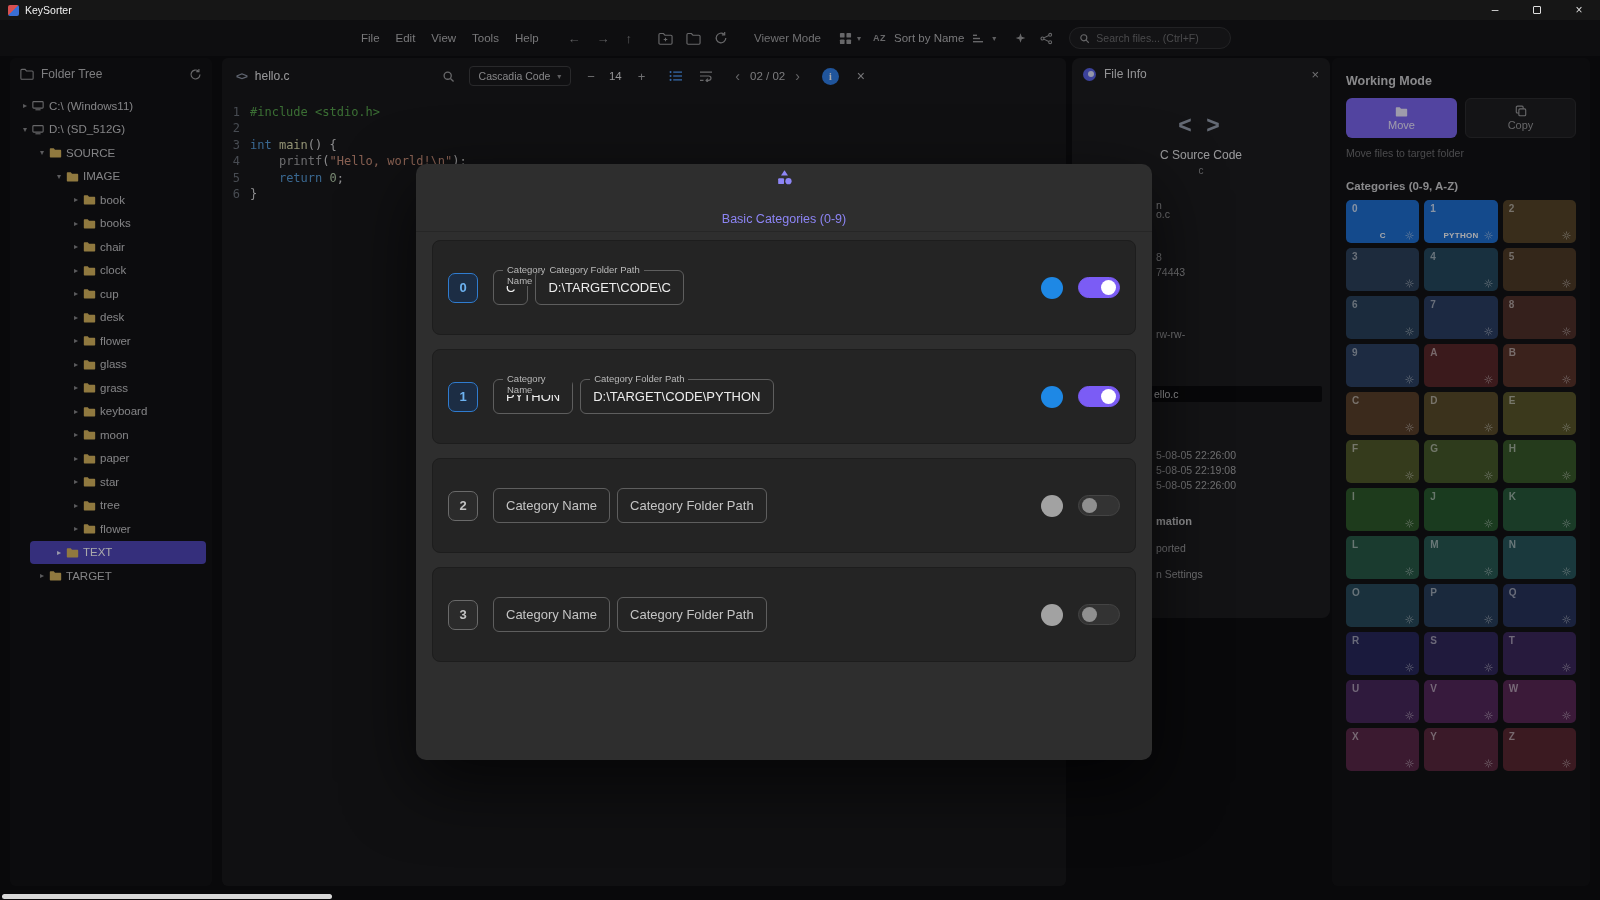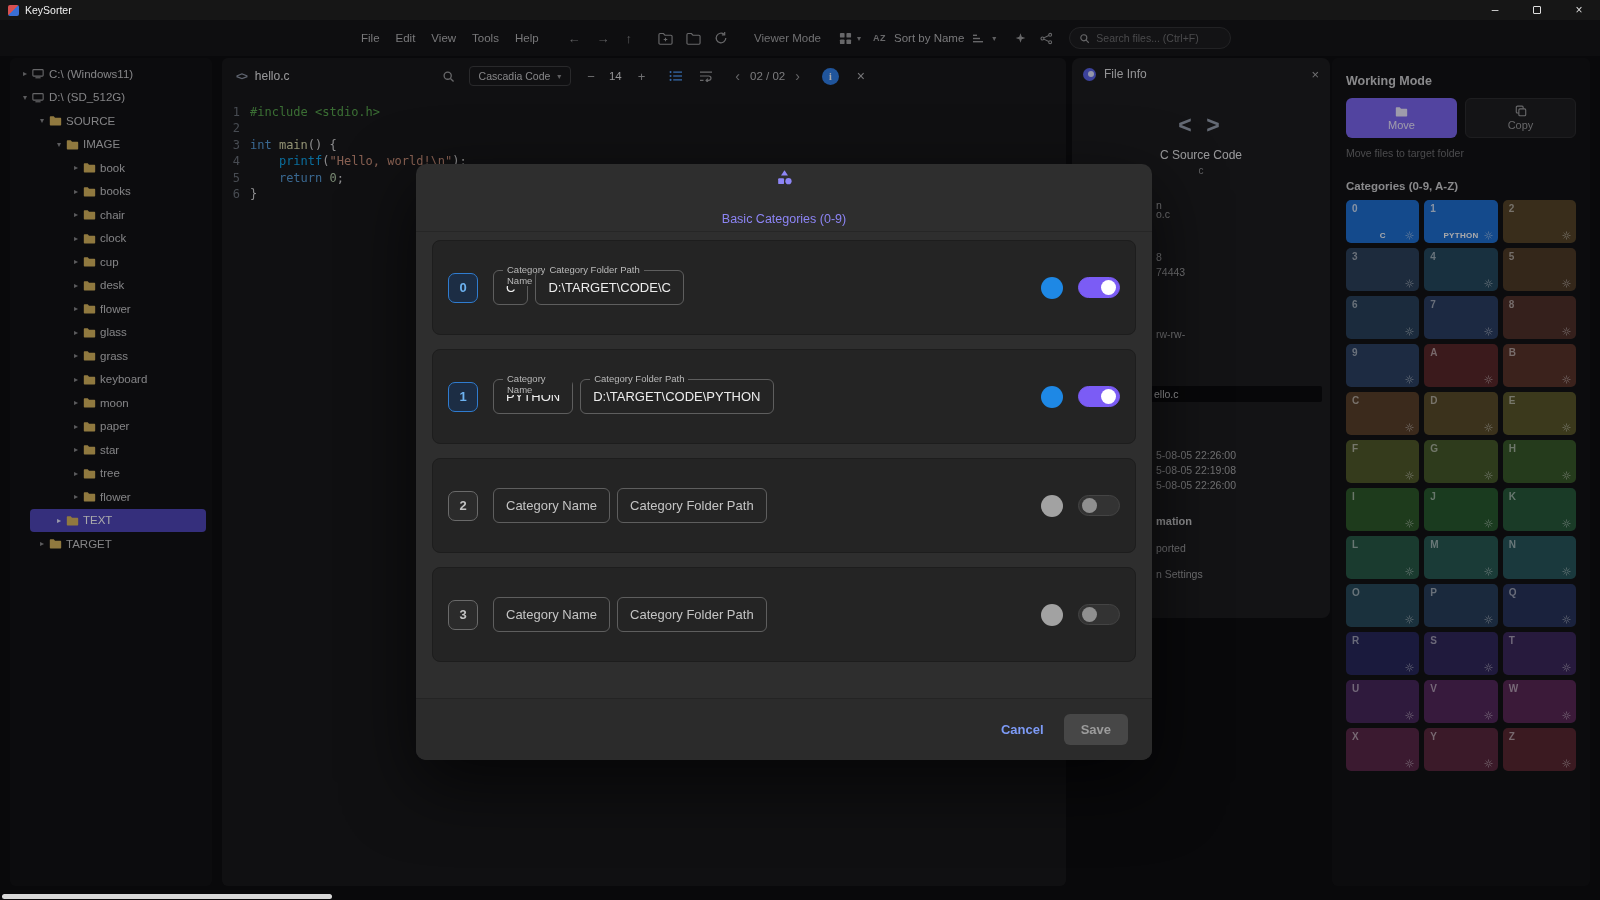--- a/index.html
+++ b/index.html
@@ -62,21 +62,21 @@
   .pg-arrow { font-size:14px; color:#9a9a9a; }
   .info-btn { width:17px; height:17px; border-radius:50%; background:#2f80e8; color:#fff;
     display:flex; align-items:center; justify-content:center; font-size:10px; font-weight:bold;
     font-family:"Liberation Serif",serif; margin-left:22px; }
   .et-close { margin-left:18px; color:#b5b5b5; font-size:14px; }
   .code { padding:10px 0 0; font-family:"DejaVu Sans Mono", monospace; font-size:12px; line-height:16.4px; }
   .code-line { display:flex; }
   .ln { width:28px; flex:0 0 28px; text-align:right; padding-right:10px; color:#6b7178; }
   .code-text { white-space:pre; color:#d4d4d4; }
   .sg-preproc { color:#57a64a; } .sg-keyword { color:#569cd6; } .sg-function { color:#dcdcaa; }
-  .sg-call { color:#0ea5e9; } .sg-string { color:#ce9178; } .sg-number { color:#b5cea8; }
+  .sg-call { color:#a3a3a3; } .sg-string { color:#ce9178; } .sg-number { color:#b5cea8; }
   .sg-plain { color:#d4d4d4; }
 
   
   .fileinfo { position:absolute; left:1072px; top:58px; width:258px; height:560px;
     background:#1c1c1c; border-radius:8px; }
   .fi-header { height:32px; display:flex; align-items:center; padding:0 11px; gap:8px; font-size:12px; color:#dedede; }
   .fi-toggle { width:13px; height:13px; border-radius:50%; background:#5a63e8; position:relative; }
   .fi-toggle::after { content:""; position:absolute; right:2px; top:3.5px; width:6px; height:6px;
     border-radius:50%; background:#dfe3ff; }
   .fi-close { margin-left:auto; color:#aaa; font-size:13px; }
@@ -243,20 +243,35 @@
         <svg width="11" height="11" viewBox="0 0 16 16" fill="none" stroke="currentColor" stroke-width="1.6">
             <circle cx="7" cy="7" r="4.4"></circle>
             <path d="M10.4 10.4L14.2 14.2"></path>
           </svg>
       </span>
       <input type="text" placeholder="Search files... (Ctrl+F)" style="">
     </div>
   </div>
 
   <div class="sidebar">
+    <div class="panel-header">
+      <span class="tb-ic">
+        <svg width="14" height="12" viewBox="0 0 16 13" fill="none" stroke="currentColor" stroke-width="1.2">
+            <path d="M1 2.4c0-.7.5-1.2 1.2-1.2h3.6L7.4 3h6.4c.7 0 1.2.5 1.2 1.2v7.2c0 .7-.5 1.2-1.2 1.2H2.2C1.5 12.6 1 12.1 1 11.4z"></path>
+          </svg>
+      </span>
+      <span>Folder Tree</span>
+      <span class="ph-spacer"></span>
+      <span class="tb-ic">
+        <svg width="13" height="13" viewBox="0 0 16 16" fill="none" stroke="currentColor" stroke-width="1.4">
+            <path d="M13.5 8A5.5 5.5 0 1 1 11.7 3.9"></path>
+            <polyline points="12.2,1.2 12.2,4.4 9,4.4"></polyline>
+          </svg>
+      </span>
+    </div>
     <div class="tree">
         <div class="tree-item" style="padding-left: 8px;">
           <span class="chev">▸</span>
           <span class="t-icon drive">
             <svg width="12" height="11" viewBox="0 0 14 12" fill="none" stroke="currentColor" stroke-width="1.3">
               <rect x="1" y="1.5" width="12" height="7.5" rx="1"></rect>
               <path d="M4 11h6"></path>
             </svg>
           </span>
           <span class="t-label">C:\ (Windows11)</span>
@@ -967,19 +982,15 @@
             <div class="field empty">
               <span class="fph">Category Folder Path</span>
             </div>
           </div>
           <div class="color-dot"></div>
           <div class="toggle">
             <div class="knob"></div>
           </div>
         </div>
       </div>
-    <div class="modal-footer">
-      <span class="btn-cancel">Cancel</span>
-      <span class="btn-save">Save</span>
-    </div>
   </div>
 
 </div>
 
 </body></html>

